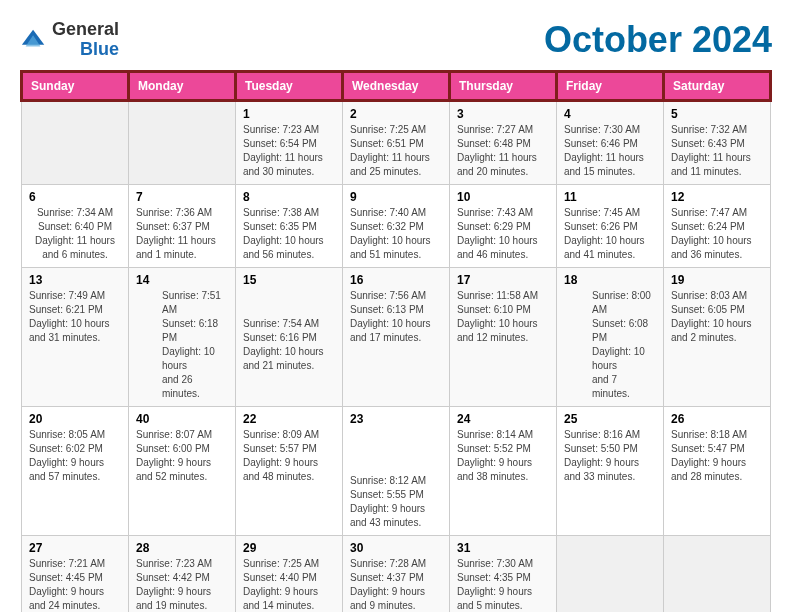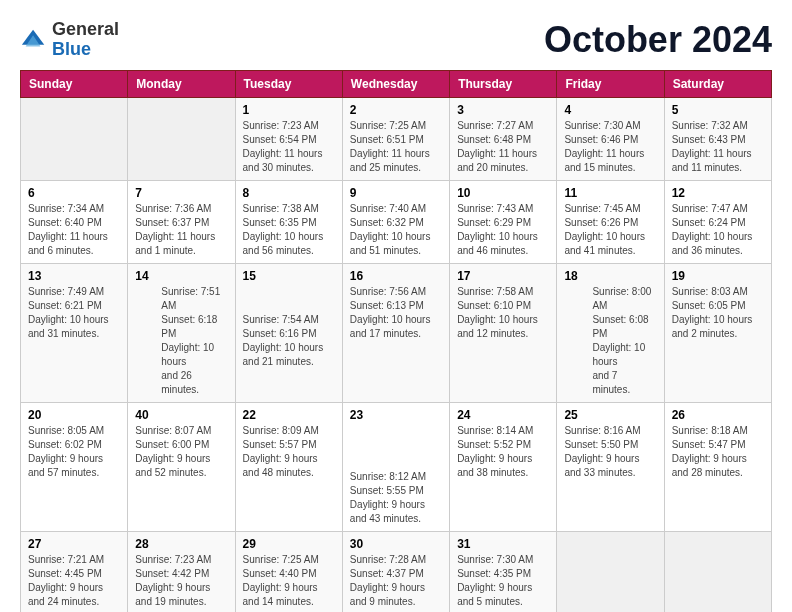--- a/index.html
+++ b/index.html
@@ -18,51 +18,52 @@
     }
     .logo {
       display: flex;
       align-items: center;
       gap: 4px;
     }
     .logo-text {
       font-size: 18px;
       font-weight: bold;
       line-height: 1.1;
+      text-align: right;
     }
     .logo-general { color: #333; }
     .logo-blue { color: #1a6bb5; }
     .logo-icon {
       width: 28px;
       height: 28px;
     }
     .title-block { text-align: right; }
     .month-title {
       font-size: 36px;
       font-weight: bold;
-      color: #0f172a;
+      color: #0369a1;
       line-height: 1.1;
     }
     .subtitle {
       font-size: 14px;
       color: #555;
     }
     table {
       width: 100%;
       border-collapse: collapse;
       font-size: 11px;
     }
     thead tr th {
-      background-color: #be185d;
+      background-color: #ec4899;
       color: #fff;
       text-align: left;
       padding: 6px 8px;
       font-size: 12px;
       font-weight: bold;
-      border: 1px solid #7f1d1d;
+      border: 3px solid #7f1d1d;
     }
     tbody tr td {
       border: 1px solid #ccc;
       padding: 5px 7px;
       vertical-align: top;
       width: 107px;
       min-height: 70px;
       background: #fff;
     }
     tbody tr:nth-child(odd) td {
@@ -150,21 +151,21 @@
           <span class="day-number">5</span>
           <div class="day-info" style="white-space: pre-line;">Sunrise: 7:32 AM
 Sunset: 6:43 PM
 Daylight: 11 hours
 and 11 minutes.</div>
         </td>
       </tr>
       <tr>
         <td>
           <span class="day-number">6</span>
-          <div class="day-info" style="white-space: pre-line;">Sunrise: 7:34 AM
+          <div class="day-info" style="white-space: pre-line; text-align: center;">Sunrise: 7:34 AM
 Sunset: 6:40 PM
 Daylight: 11 hours
 and 6 minutes.</div>
         </td>
         <td>
           <span class="day-number">7</span>
           <div class="day-info" style="white-space: pre-line;">Sunrise: 7:36 AM
 Sunset: 6:37 PM
 Daylight: 11 hours
 and 1 minute.</div>
@@ -229,21 +230,21 @@
         </td>
         <td>
           <span class="day-number">16</span>
           <div class="day-info" style="white-space: pre-line;">Sunrise: 7:56 AM
 Sunset: 6:13 PM
 Daylight: 10 hours
 and 17 minutes.</div>
         </td>
         <td>
           <span class="day-number">17</span>
-          <div class="day-info" style="white-space: pre-line;">Sunrise: 7:58 AM
+          <div class="day-info" style="white-space: pre-line;">Sunrise: 11:58 AM
 Sunset: 6:10 PM
 Daylight: 10 hours
 and 12 minutes.</div>
         </td>
         <td>
           <span class="day-number">18</span>
           <div class="day-info" style="white-space: pre-line; margin-left: 28px;">Sunrise: 8:00 AM
 Sunset: 6:08 PM
 Daylight: 10 hours
 and 7 minutes.</div>

